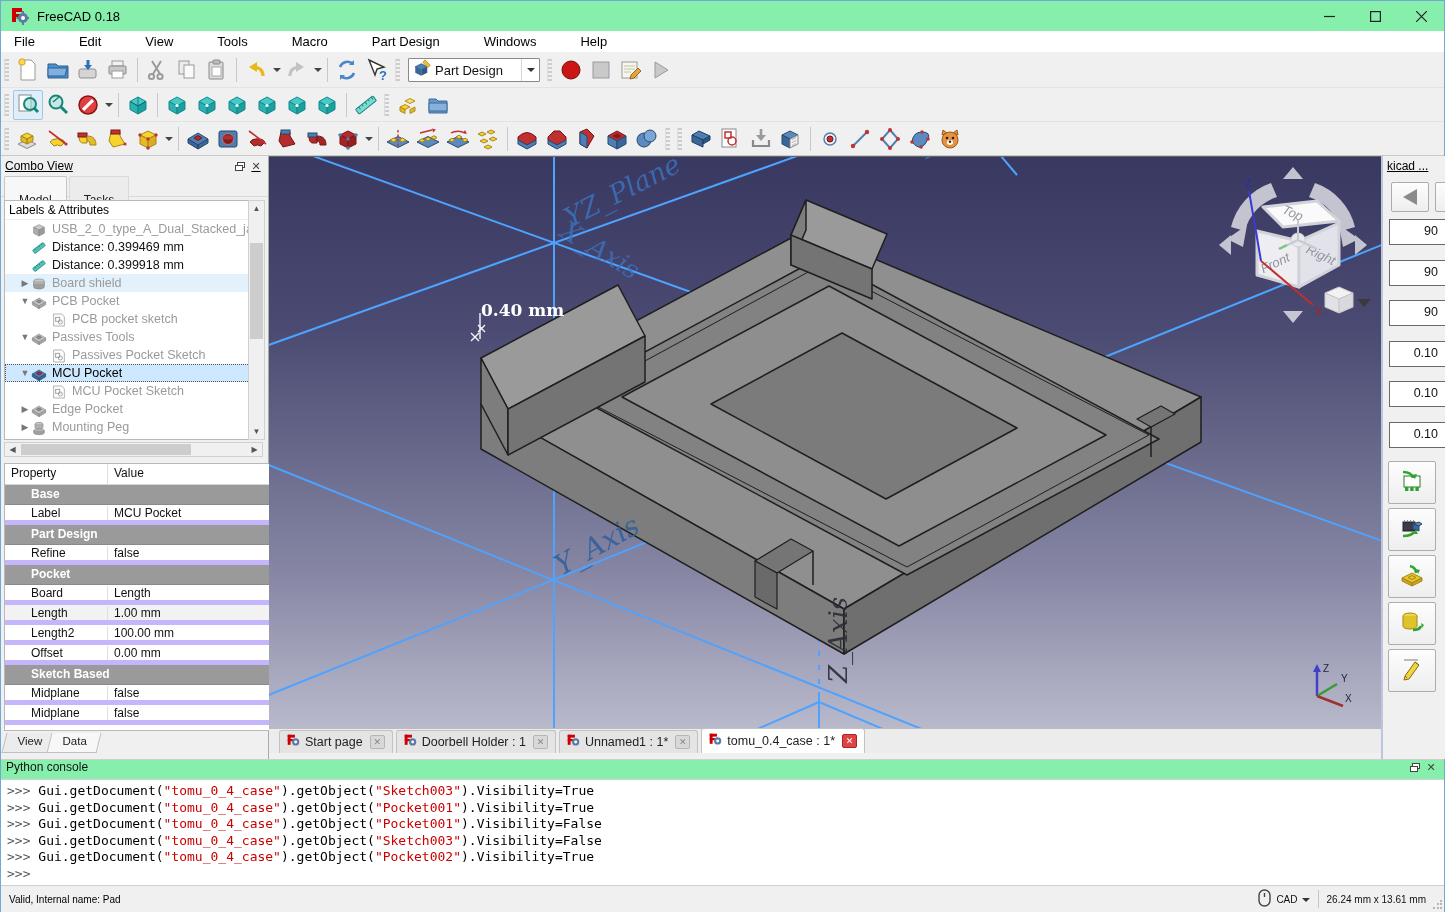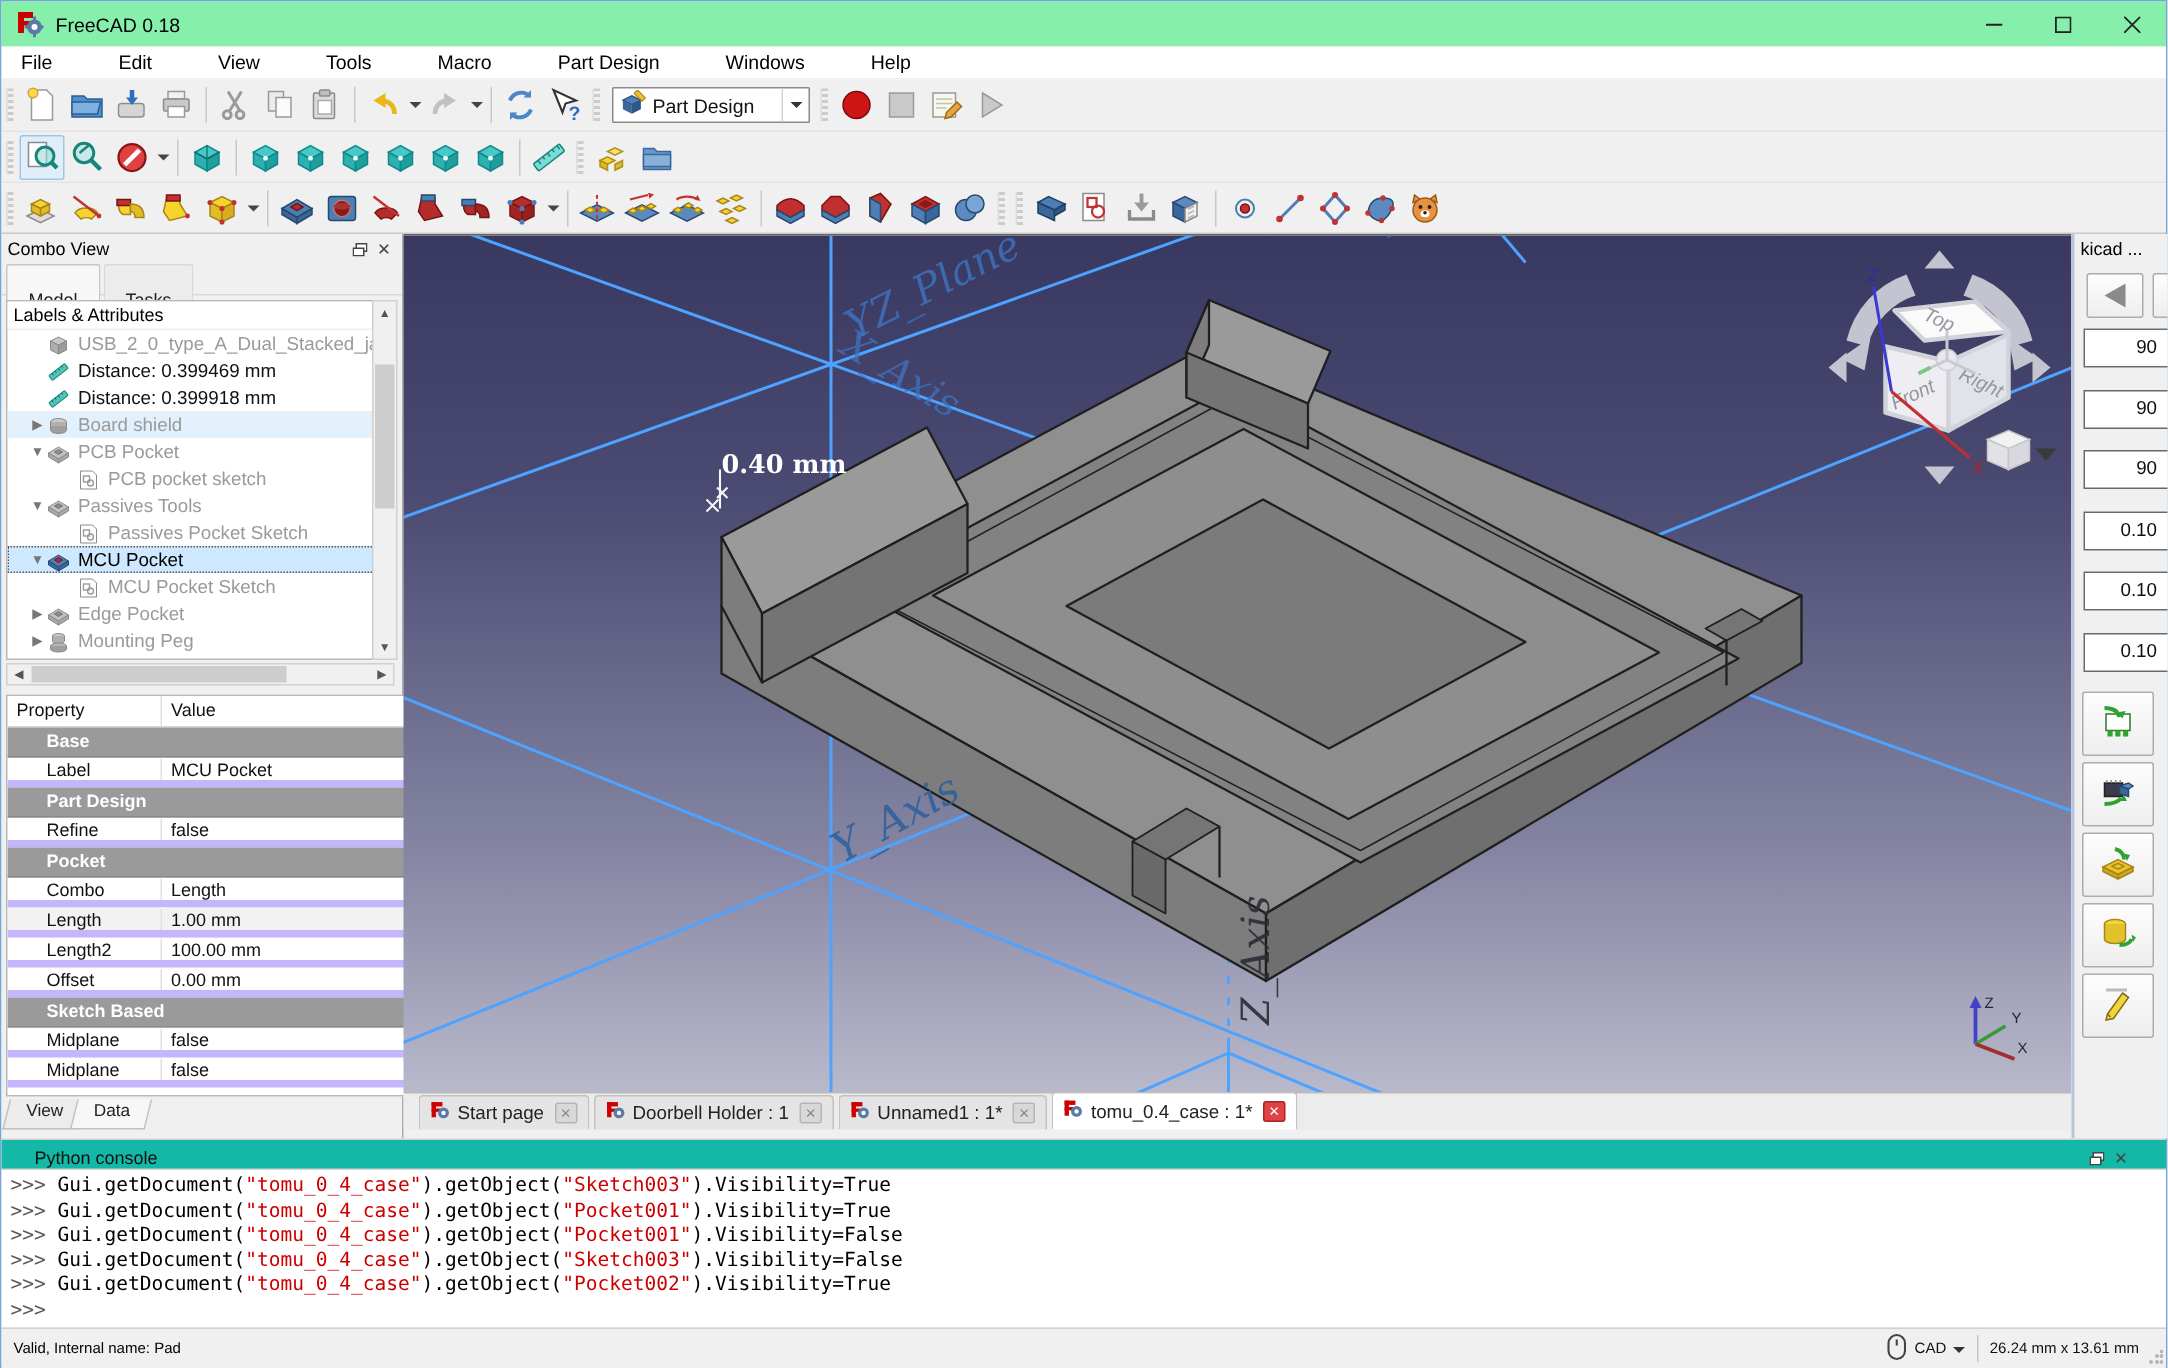--- a/index.html
+++ b/index.html
@@ -42,21 +42,21 @@
   .combo { display:flex; align-items:center; height:24px; background:#fff;
            border:1px solid #8a8a8a; border-radius:1px; width:132px; margin:0 4px; }
   .combo .cicon { margin:0 4px; }
   .combo .clabel { flex:1; font-size:13px; }
   .combo .ccaret { width:18px; height:100%; display:flex; align-items:center; justify-content:center; border-left:1px solid #d5d5d5;}
   .combo .ccaret::after { content:""; border:4px solid transparent; border-top-color:#333; margin-top:4px; }
 
   
   #combo-view { position:absolute; left:0; top:155px; width:268px; height:603px;
                 background:#f0f0f0; border-right:1px solid #aaa; }
-  .panel-title { height:20px; display:flex; align-items:center; padding:0 4px; font-size:12px; color:#000; }
+  .panel-title { height:20px; display:flex; align-items:center; padding:0 4px; font-size:12px; color:#000;text-decoration:underline; }
   .panel-title .pt-label { flex:1; }
   .pt-ico { width:16px; height:14px; display:flex; align-items:center; justify-content:center; color:#444; font-size:11px; }
   .cv-tabs { display:flex; height:21px; padding-left:3px; border-bottom:1px solid #d9d9d9; }
   .cv-tab { padding:16px 14px; font-size:12px; border:1px solid #d9d9d9; border-bottom:none;
             background:#ececec; border-radius:2px 2px 0 0; margin-right:2px; color:#222; }
   .cv-tab.active { background:#f7f7f7; position:relative; top:0px; border-color:#c6c6c6; }
   #tree-box { position:absolute; left:3px; top:44px; width:259px; height:240px; background:#fff;
               border:1px solid #b9b9b9; overflow:hidden; }
   #tree-header { height:19px; line-height:19px; padding-left:4px; font-size:12px; color:#000;
                  border-bottom:1px solid #eee; background:#fff; }
@@ -126,21 +126,21 @@
                  border-left:2px solid #b9c6de; overflow:hidden; }
   #kicad-panel .panel-title { width:90px; }
   .kp-btn { position:absolute; border:1px solid #adadad; border-radius:2px;
             background:linear-gradient(#fdfdfd,#eee); display:flex; align-items:center; justify-content:center; }
   .kp-field { position:absolute; left:6px; width:76px; height:26px; background:#fff;
               border:1px solid #696969; font-size:12.5px; text-align:right; padding:4px 26px 0 0; }
 
   
   #py-console { position:absolute; left:0; top:758px; width:100%; height:126px; background:#fff;
                 border-top:1px solid #cfcfcf; }
-  #py-head { height:20px; background:#14b8a6; display:flex; align-items:flex-end; padding:0 22px;
+  #py-head { height:20px; background:#86efac; display:flex; align-items:flex-start; padding:0 5px;
              border-bottom:1px solid #d5d5d5; font-size:12px; }
   #py-head .pt-label { flex:1; }
   #py-body { padding:3px 6px; font-family:"DejaVu Sans Mono", monospace; font-size:13px;
              line-height:16.5px; white-space:pre; }
   .py-p { color:#5a5a5a; } .py-c { color:#000; } .py-s { color:#cc0000; }
 
   
   #statusbar { position:absolute; left:0; top:884px; width:100%; height:27px; background:#f0f0f0;
                border-top:1px solid #d0d0d0; display:flex; align-items:center; font-size:10px; }
   #status-msg { padding-left:8px; flex:1; color:#000; }
@@ -910,21 +910,21 @@
             <div class="pg-c1">Label</div>
             <div class="pg-c2">MCU Pocket</div>
           </div>
           <div class="pg-group">Part Design</div>
           <div class="pg-row">
             <div class="pg-c1">Refine</div>
             <div class="pg-c2">false</div>
           </div>
           <div class="pg-group">Pocket</div>
           <div class="pg-row">
-            <div class="pg-c1">Combo</div>
+            <div class="pg-c1">Board</div>
             <div class="pg-c2">Length</div>
           </div>
           <div class="pg-row shade">
             <div class="pg-c1">Length</div>
             <div class="pg-c2">1.00 mm</div>
           </div>
           <div class="pg-row">
             <div class="pg-c1">Length2</div>
             <div class="pg-c2">100.00 mm</div>
           </div>

